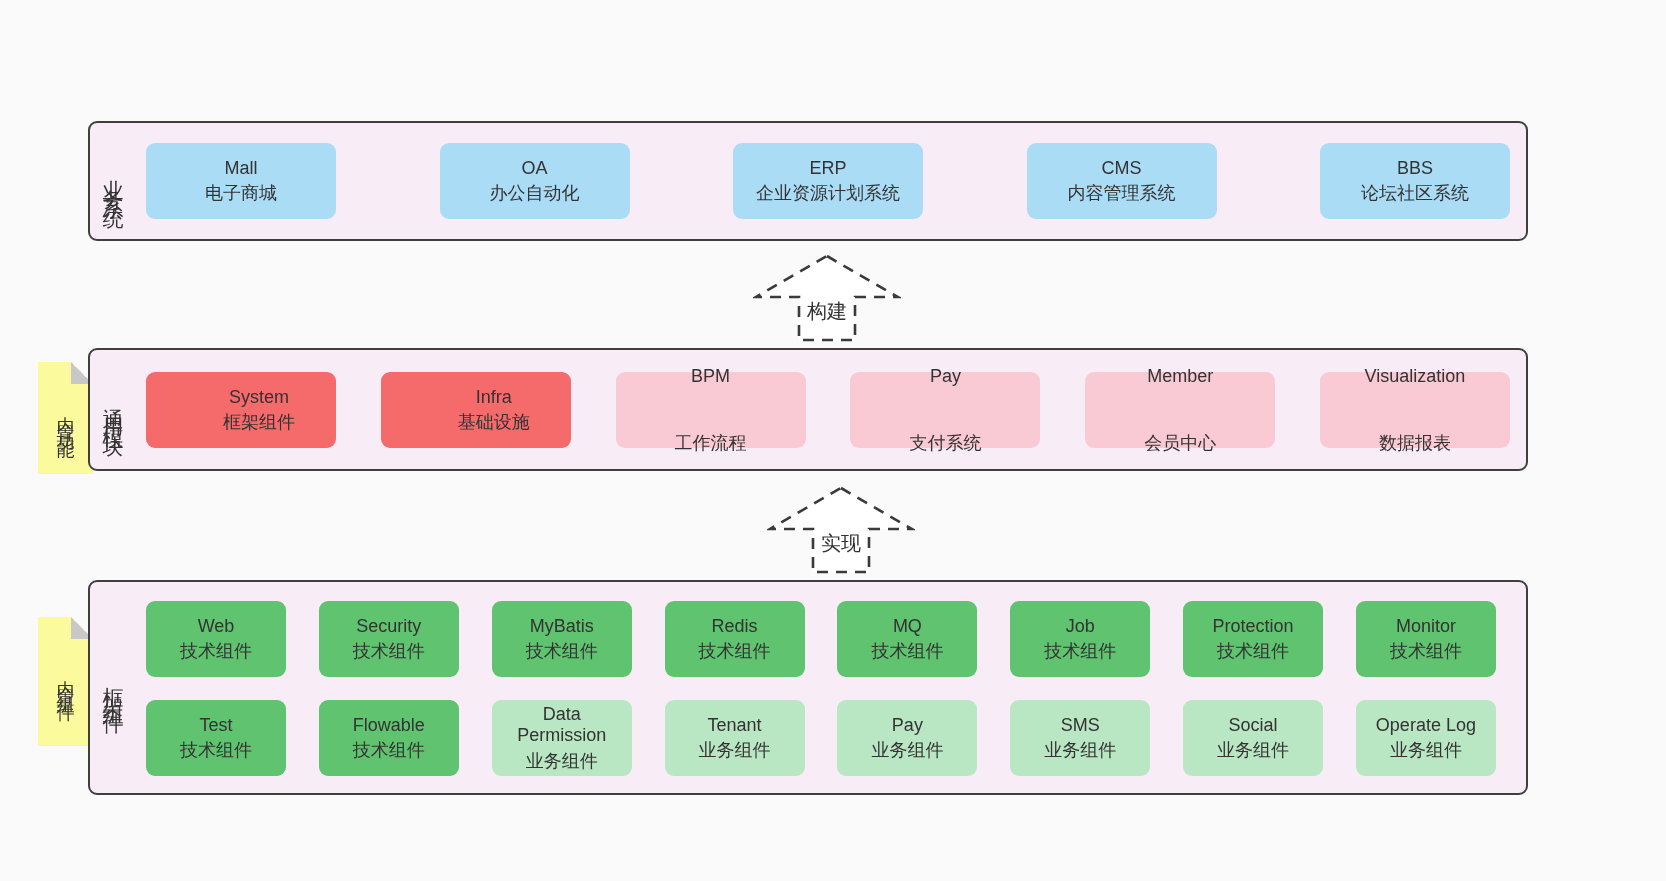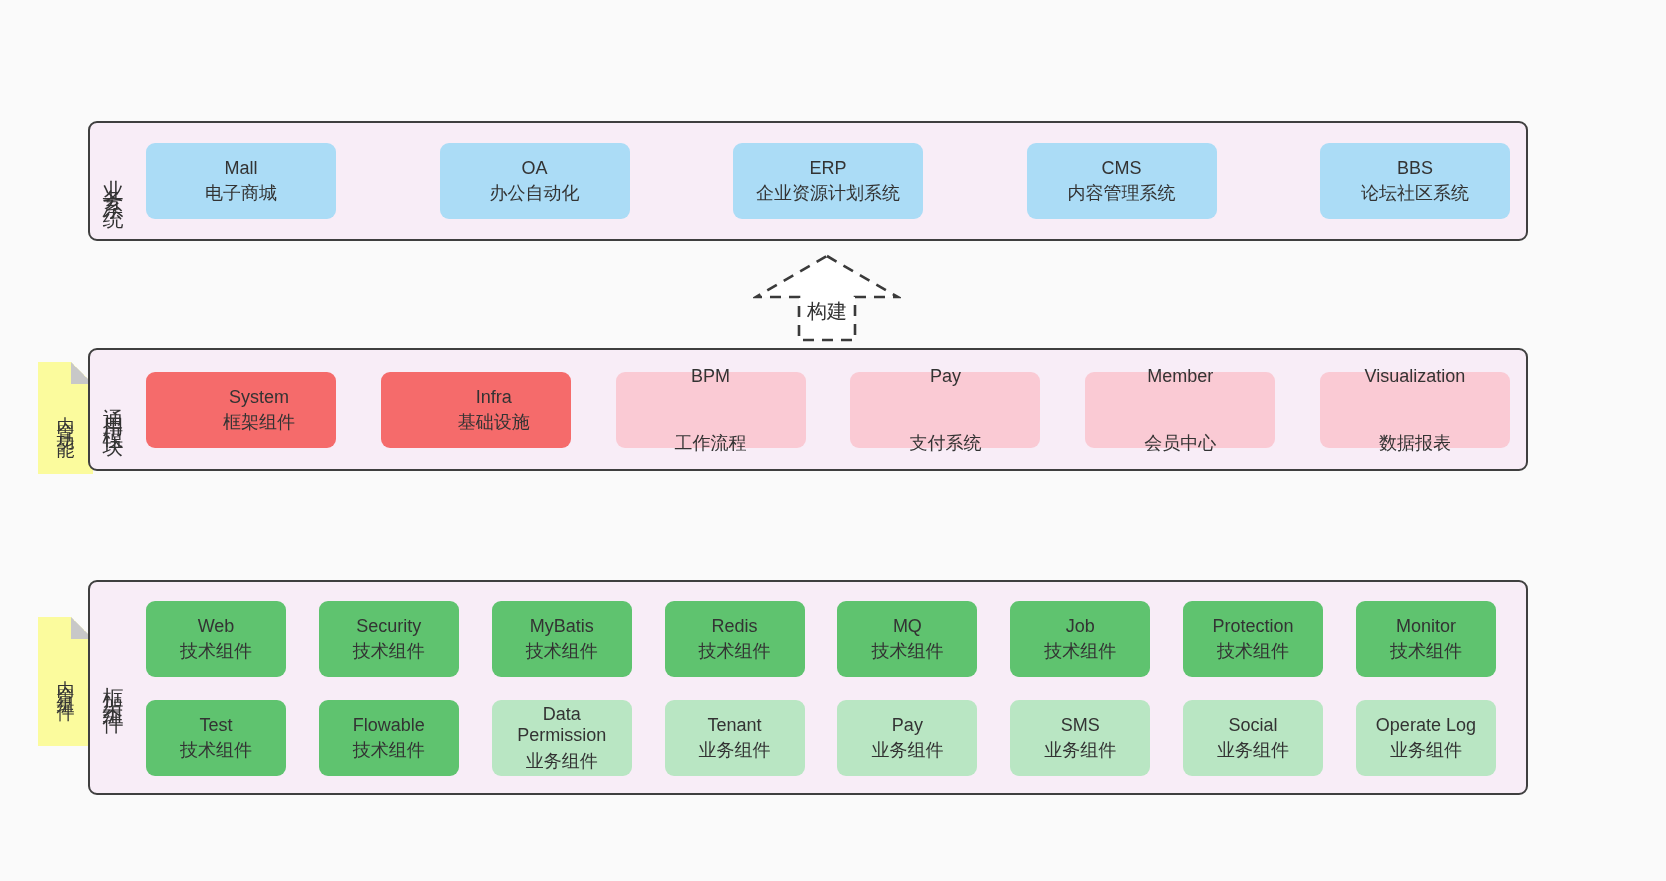--- a/index.html
+++ b/index.html
@@ -139,20 +139,26 @@
           <div class="box-title">Member</div>
           <div class="box-subtitle">会员中心</div>
         </div>
         <div class="box pink">
           <div class="box-title">Visualization</div>
           <div class="box-subtitle">数据报表</div>
         </div>
       </div>
   </section>
 
+  <div class="arrow" style="left:767px;top:485px;">
+    <svg viewBox="0 0 148 90" width="148" height="90">
+      <polygon points="74,3 145,44 102,44 102,87 46,87 46,44 3,44" fill="#ffffff" stroke="#3a3a3a" stroke-width="2.6" stroke-dasharray="11 8" stroke-linejoin="miter"></polygon>
+    </svg>
+    <span class="arrow-label">实现</span>
+  </div>
 
   <section class="band" style="top:580px;height:215px;">
     <div class="band-label">框架组件</div>
     <div class="box-row row-8" style="top:19px;">
         <div class="box green-dark">
           <div class="box-title">Web</div>
           <div class="box-subtitle">技术组件</div>
         </div>
         <div class="box green-dark">
           <div class="box-title">Security</div>

